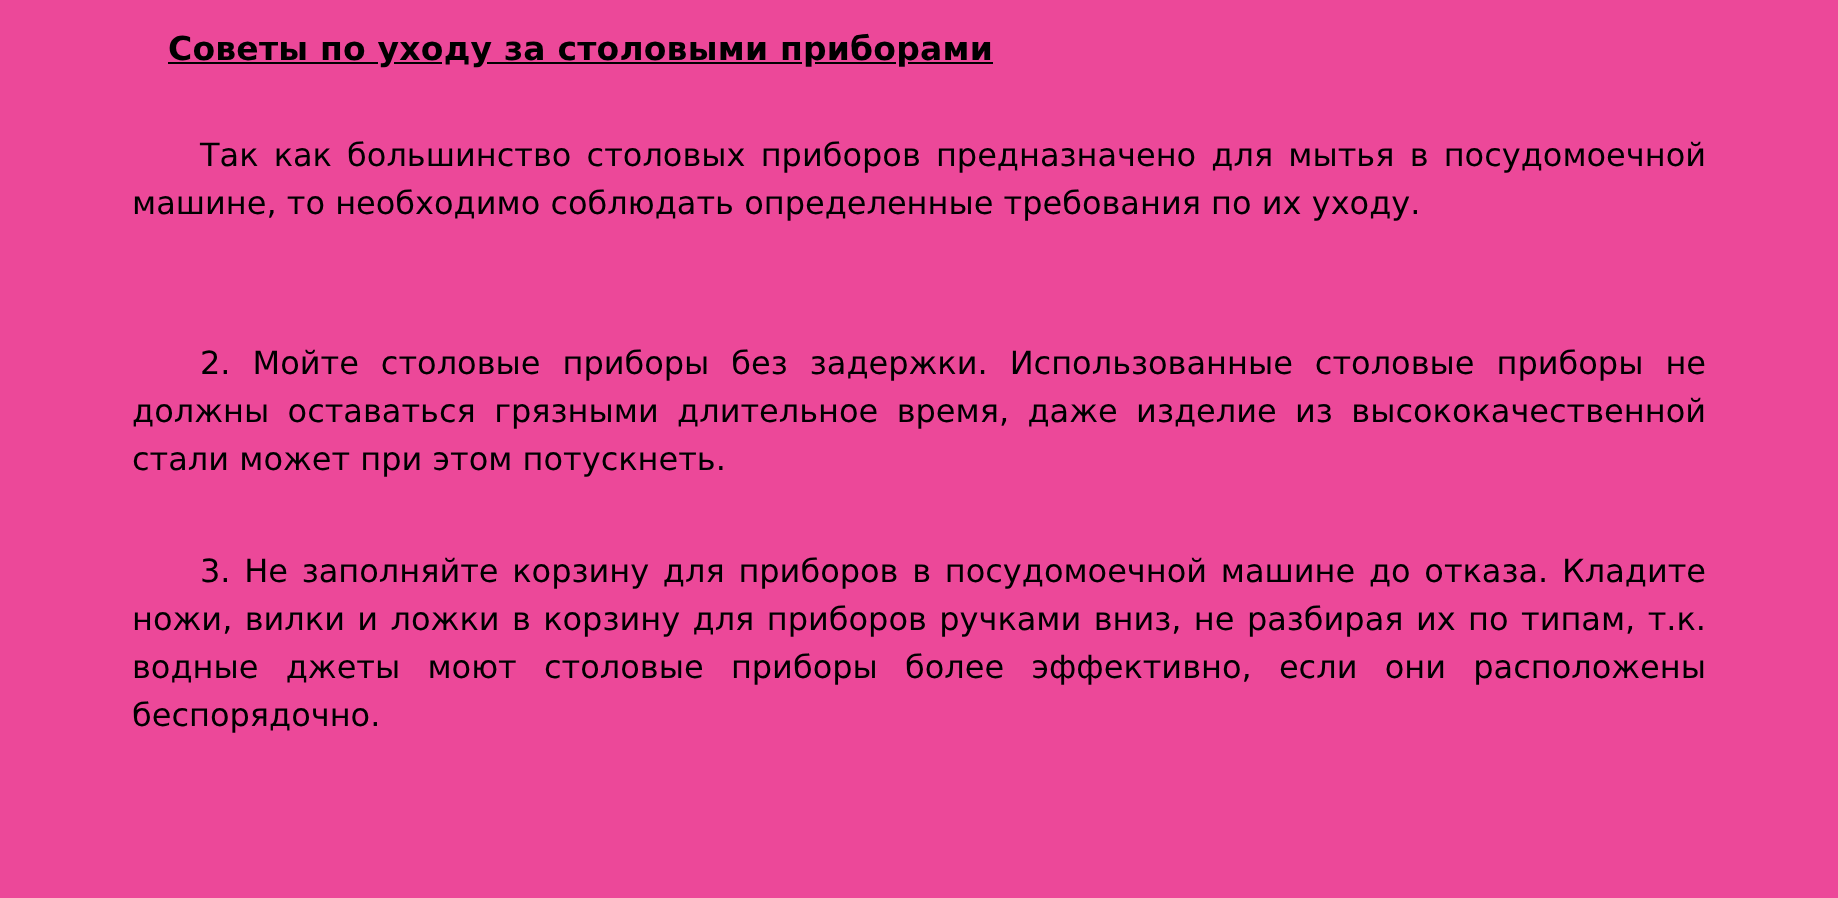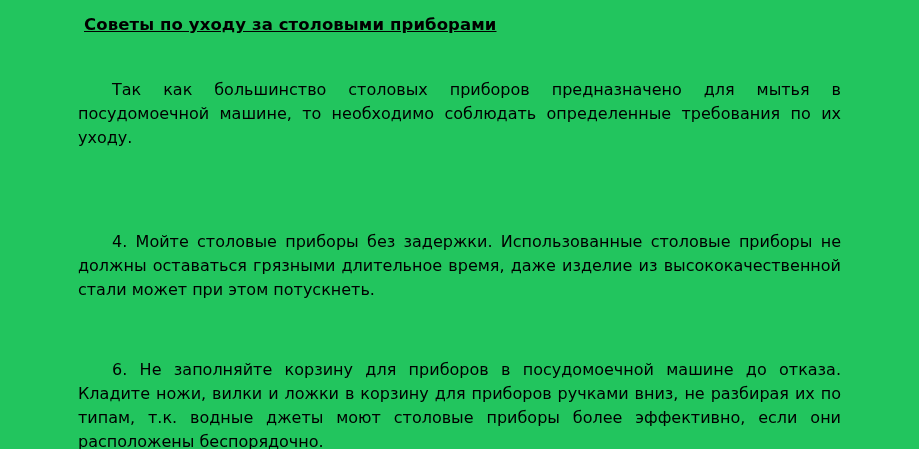--- a/index.html
+++ b/index.html
@@ -12,37 +12,37 @@
     background: #ffffff;
     font-family: "DejaVu Sans", "Liberation Sans", sans-serif;
     color: #000000;
     overflow: hidden;
   }
   .page {
     box-sizing: border-box;
     width: 919px;
     height: 449px;
     padding: 14px 62px 0 62px;
-    background: #22c55e;
+    background: #ec4899;
   }
   .doc-title {
     font-size: 16.5px;
     font-weight: bold;
     text-decoration: underline;
     text-align: left;
     margin: 0 0 0 22px;
     line-height: 1.35;
     letter-spacing: 0.1px;
   }
   .para {
     font-size: 16px;
     line-height: 1.5;
     text-align: justify;
     text-justify: inter-word;
-    margin: 16px;
+    margin: 4px;
     padding: 0;
     text-indent: 34px;
     hyphens: none;
   }
   .spacer-lg {
     height: 26px;
   }
   .spacer-md {
     height: 24px;
   }
@@ -56,19 +56,19 @@
 
   <div class="spacer-lg"></div>
 
   <p class="para">Так как большинство столовых приборов предназначено для мытья в посудомоечной машине, то необходимо соблюдать определенные требования по их уходу.</p>
 
   <div class="spacer-md"></div>
 
 
   <div class="spacer-md"></div>
 
-  <p class="para">4. Мойте столовые приборы без задержки. Использованные столовые приборы не должны оставаться грязными длительное время, даже изделие из высококачественной стали может при этом потускнеть.</p>
+  <p class="para">2. Мойте столовые приборы без задержки. Использованные столовые приборы не должны оставаться грязными длительное время, даже изделие из высококачественной стали может при этом потускнеть.</p>
 
   <div class="spacer-md"></div>
 
-  <p class="para">6. Не заполняйте корзину для приборов в посудомоечной машине до отказа. Кладите ножи, вилки и ложки в корзину для приборов ручками вниз, не разбирая их по типам, т.к. водные джеты моют столовые приборы более эффективно, если они расположены беспорядочно.</p>
+  <p class="para">3. Не заполняйте корзину для приборов в посудомоечной машине до отказа. Кладите ножи, вилки и ложки в корзину для приборов ручками вниз, не разбирая их по типам, т.к. водные джеты моют столовые приборы более эффективно, если они расположены беспорядочно.</p>
 
 </div>
 
 </body></html>

